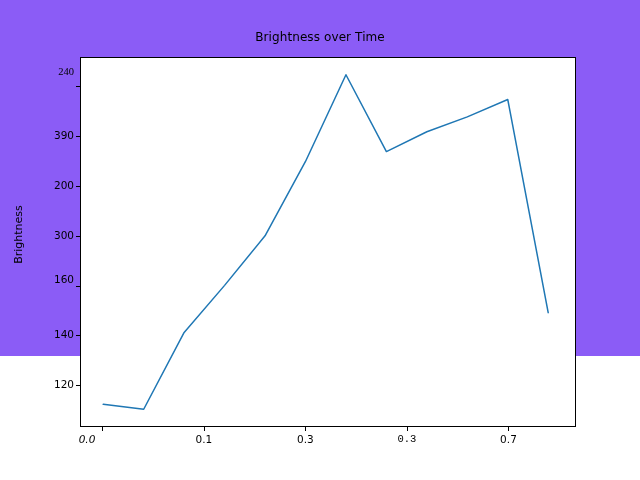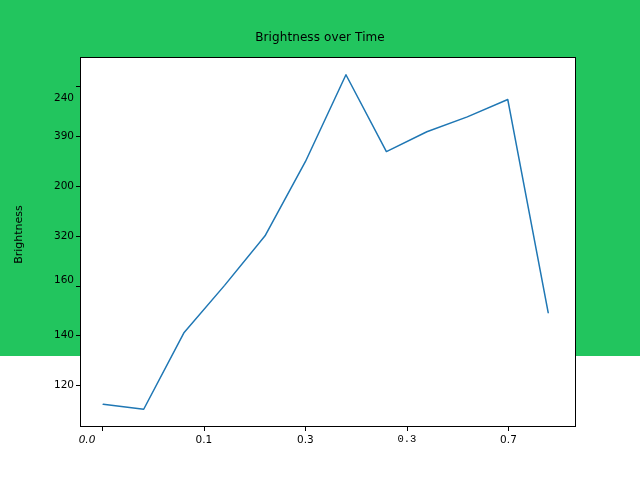--- a/index.html
+++ b/index.html
@@ -11,21 +11,21 @@
     width: 640px;
     height: 480px;
     overflow: hidden;
     font-family: "DejaVu Sans", sans-serif;
     color: #000000;
   }
   #figure {
     position: relative;
     width: 640px;
     height: 356px;
-    background: #22c55e;
+    background: #8b5cf6;
   }
   #chart-title {
     position: absolute;
     left: 0;
     top: 30px;
     width: 640px;
     text-align: center;
     font-size: 12px;
     color: #000000;
     letter-spacing: 0.1px;
@@ -116,24 +116,24 @@
 <div id="figure">
 
   <div id="chart-title">Brightness over Time</div>
 
   <div id="ylabel">Brightness</div>
 
   <div id="ylabels">
       <div class="tick-label-y" style="top: 379.266px;">120</div>
       <div class="tick-label-y" style="top: 329.434px;">140</div>
       <div class="tick-label-y" style="top: 274px;">160</div>
-      <div class="tick-label-y" style="top: 229.771px;">320</div>
+      <div class="tick-label-y" style="top: 229.771px;">300</div>
       <div class="tick-label-y" style="top: 179.939px;">200</div>
       <div class="tick-label-y" style="top: 130.108px;">390</div>
-      <div class="tick-label-y" style="top: 92px;">240</div>
+      <div class="tick-label-y" style="top: 67px; font-family: Liberation Serif, serif;">240</div>
     </div>
 
   <div id="axes-frame">
     <svg id="plot-svg" viewBox="0 0 496 370" preserveAspectRatio="none">
       <polyline id="data-line" fill="none" stroke="#1f77b4" stroke-width="1.5" stroke-linejoin="round" stroke-linecap="round" vector-effect="non-scaling-stroke" points="22.34,348.20 62.95,353.18 103.57,275.94 144.18,228.60 184.79,178.77 225.41,104.02 266.02,16.82 306.64,94.06 347.25,74.12 387.86,59.18 428.48,41.73 469.09,256.01"></polyline>
     </svg>
   </div>
 
   <div id="xticks-layer">
       <div class="tick-label-x" style="left: 87px; font-style: italic;">0.0</div>

